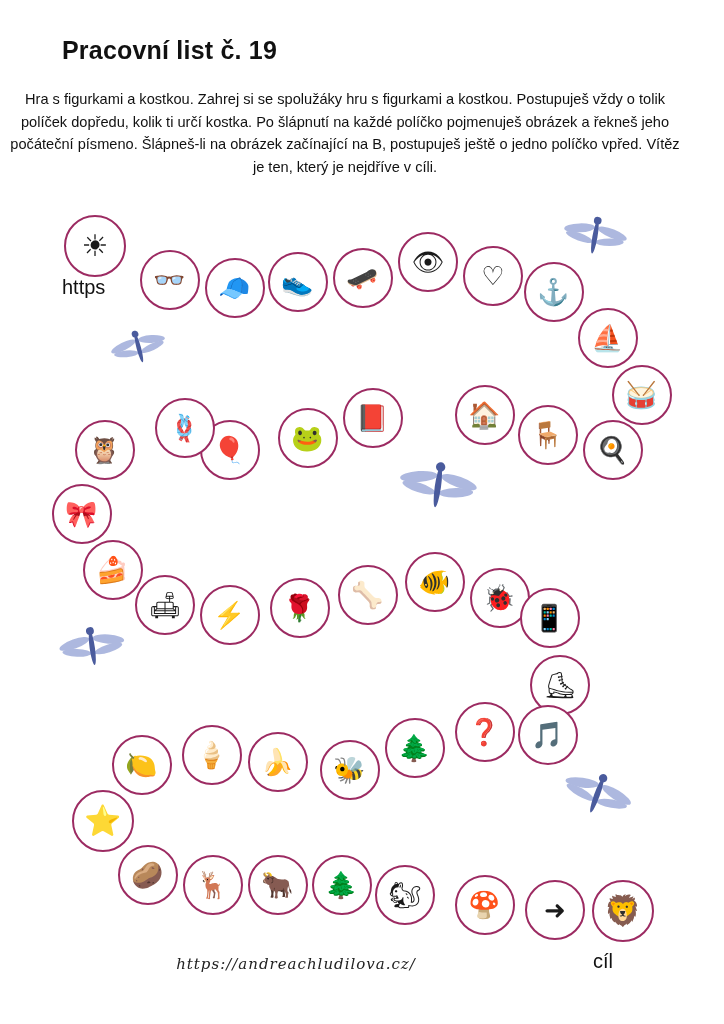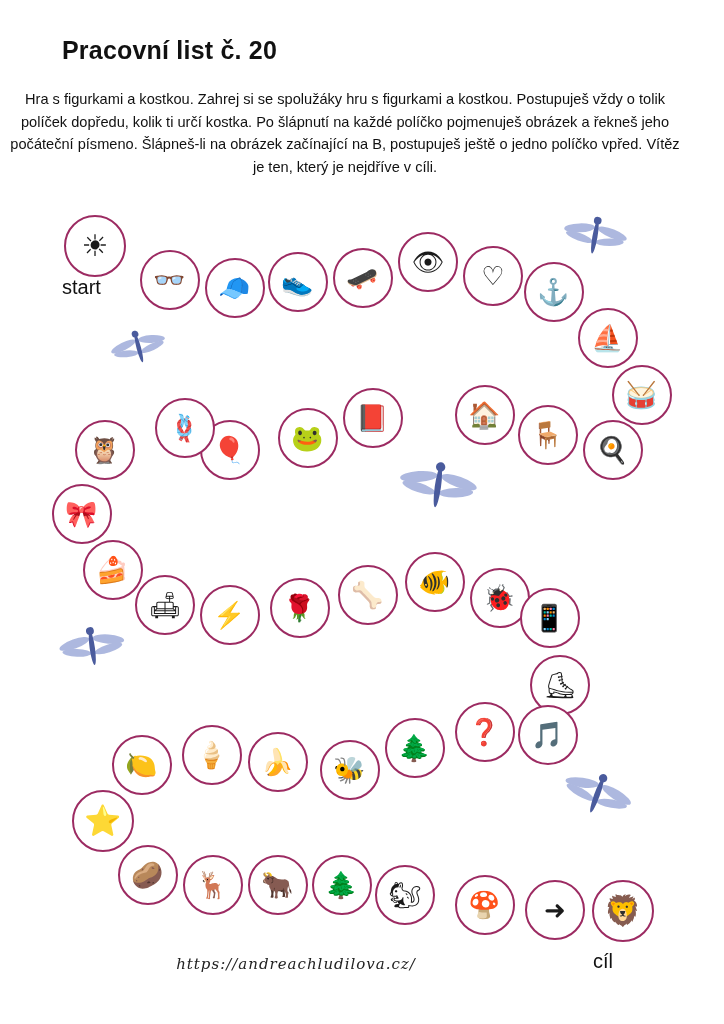--- a/index.html
+++ b/index.html
@@ -81,21 +81,21 @@
     font-size:15px;
     color:#222;
     letter-spacing:1px;
   }
 </style>
 </head>
 <body>
 
 <div class="page">
 
-  <div class="title">Pracovní list č. 20</div>
+  <div class="title">Pracovní list č. 19</div>
 
   <div class="intro">Hra s figurkami a kostkou. Zahrej si se spolužáky hru s figurkami a kostkou. Postupuješ vždy o tolik políček dopředu, kolik ti určí kostka. Po šlápnutí na každé políčko pojmenuješ obrázek a řekneš jeho počáteční písmeno. Šlápneš-li na obrázek začínající na B, postupuješ ještě o jedno políčko vpřed. Vítěz je ten, který je nejdříve v cíli.</div>
 
   <div class="board" id="board">
       <div class="cell big" style="left: 64px; top: 215px; width: 62px; height: 62px; border-color: rgb(156, 43, 98);">
         <span class="glyph">☀</span>
       </div>
       <div class="cell" style="left: 140px; top: 250px; width: 60px; height: 60px; border-color: rgb(156, 43, 98);">
         <span class="glyph">👓</span>
       </div>
@@ -280,17 +280,17 @@
           </g>
           <g fill="#4a63b8" opacity="0.45">
             <ellipse cx="24" cy="40" rx="24" ry="7" transform="rotate(-12 24 40)"></ellipse>
             <ellipse cx="76" cy="40" rx="24" ry="7" transform="rotate(12 76 40)"></ellipse>
             <ellipse cx="26" cy="54" rx="22" ry="6" transform="rotate(10 26 54)"></ellipse>
             <ellipse cx="74" cy="54" rx="22" ry="6" transform="rotate(-10 74 54)"></ellipse>
           </g>
         </svg></div>
     </div>
 
-  <div class="label" id="start-label" style="left:62px;top:276px;">start</div>
+  <div class="label" id="start-label" style="left:62px;top:276px;">https</div>
   <div class="label" id="finish-label" style="left:593px;top:950px;">cíl</div>
 
   <div class="footer">https://andreachludilova.cz/</div>
 </div>
 
 </body></html>

